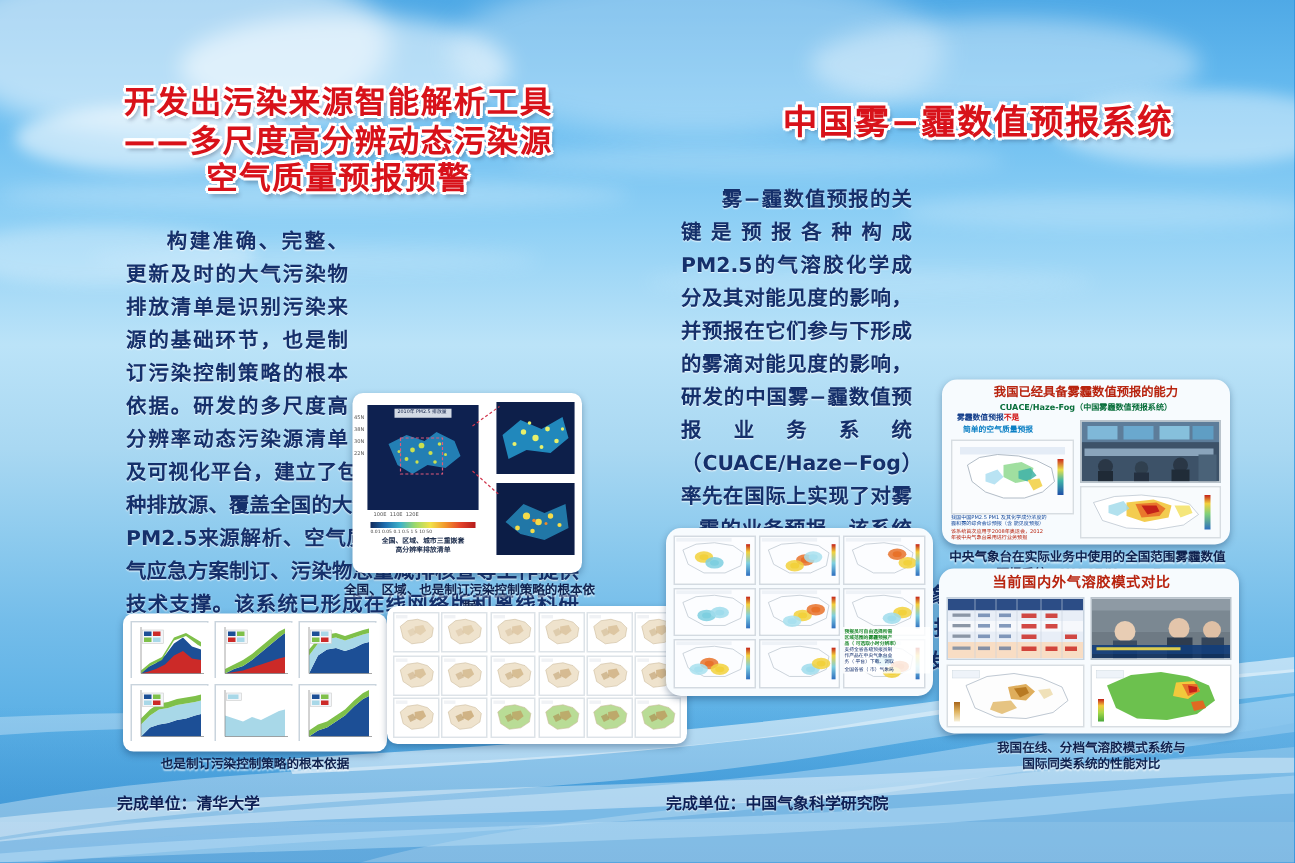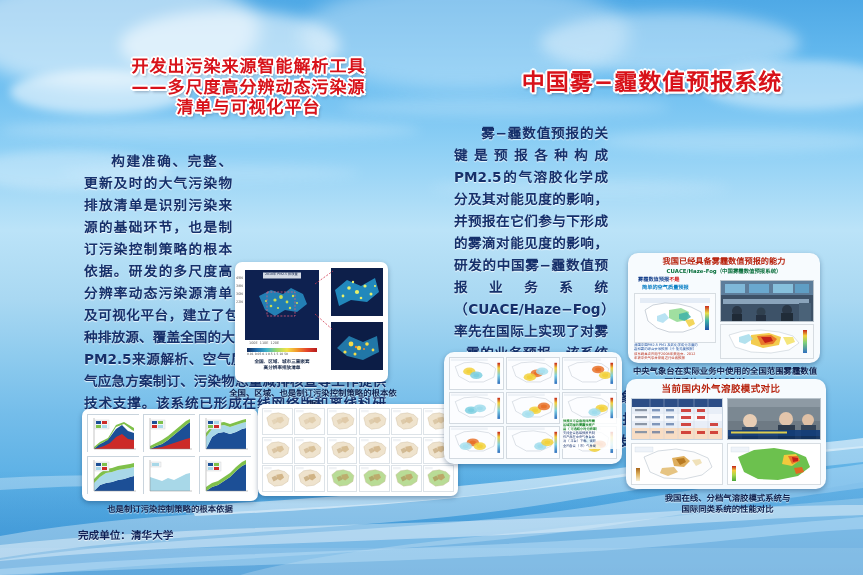--- a/index.html
+++ b/index.html
@@ -29,21 +29,21 @@
   .title{
     position:absolute;text-align:center;
     font-family:"DejaVu Sans","Liberation Sans",sans-serif;
     font-weight:bold;color:#d8121a;
     text-shadow:
       1.6px 1.6px 0 #fff, -1.4px 1.4px 0 #fff, 1.4px -1.4px 0 #fff, -1.4px -1.4px 0 #fff,
       0 2px 0 #fff, 2px 0 0 #fff, 0 -2px 0 #fff, -2px 0 0 #fff,
       2px 3px 3px rgba(40,60,90,.45);
     letter-spacing:1px;line-height:1.22;
   }
-  #title-left{left:51px;top:56px;width:395px;font-size:17px;}
+  #title-left{left:28px;top:56px;width:395px;font-size:21px;}
   #title-right{left:452px;top:68px;width:400px;font-size:23px;}
   
   .body-text{
     position:absolute;color:#15306b;font-weight:bold;
     font-size:13.6px;line-height:1.62;
     text-align:justify;text-justify:inter-ideograph;
     text-shadow:0 1px 1px rgba(255,255,255,.85);
   }
   #text-left{left:84px;top:150px;width:302px;}
   #text-right{left:454px;top:122px;width:308px;}
@@ -114,21 +114,21 @@
     <svg width="863" height="70" style="position:absolute;left:0;top:505px;" viewBox="0 0 863 70">
       <path d="M0,40 C200,18 420,22 640,8 C740,2 820,0 863,0 L863,10 C800,12 720,16 640,22 C420,38 200,36 0,56 Z" fill="rgba(255,255,255,0.40)"></path>
       <path d="M0,64 C240,44 480,46 700,26 C790,18 840,14 863,12 L863,24 C820,26 760,32 700,38 C480,58 240,58 0,70 Z" fill="rgba(190,226,248,0.45)"></path>
     </svg>
     <div class="swoosh2" style="left:0;top:548px;width:863px;height:27px;opacity:.25;"></div>
   </div>
 
   <div id="title-left" class="title">
     <div>开发出污染来源智能解析工具</div>
     <div>——多尺度高分辨动态污染源</div>
-    <div>清单与可视化平台</div>
+    <div>空气质量预报预警</div>
   </div>
 
   <div id="title-right" class="title">中国雾−霾数值预报系统</div>
 
   <div id="text-left" class="body-text">
     <div class="fl-right" style="width:154px;height:140px;shape-outside:inset(0);"></div>
     <div class="indent">构建准确、完整、更新及时的大气污染物排放清单是识别污染来源的基础环节，也是制订污染控制策略的根本依据。研发的多尺度高分辨率动态污染源清单及可视化平台，建立了包括10种污染物、700多种排放源、覆盖全国的大气污染源排放清单，可为PM2.5来源解析、空气质量预报预警、重污染天气应急方案制订、污染物总量减排核查等工作提供技术支撑。该系统已形成在线网络版和离线科研版，在国内外科研单位和环保部门得到广泛应用。</div>
   </div>
 
   <div id="text-right" class="body-text">
@@ -806,14 +806,15 @@
         </linearGradient>
           </defs>
       </svg>
     </div>
   </div>
   <div class="caption" style="left:630px;top:493px;width:195px;">
     <span>我国在线、分档气溶胶模式系统与</span><br>
     <span>国际同类系统的性能对比</span>
   </div>
 
+  <div class="unit-label" style="left:444px;top:527px;">完成单位：中国气象科学研究院</div>
 
 </div>
 
 </body></html>

